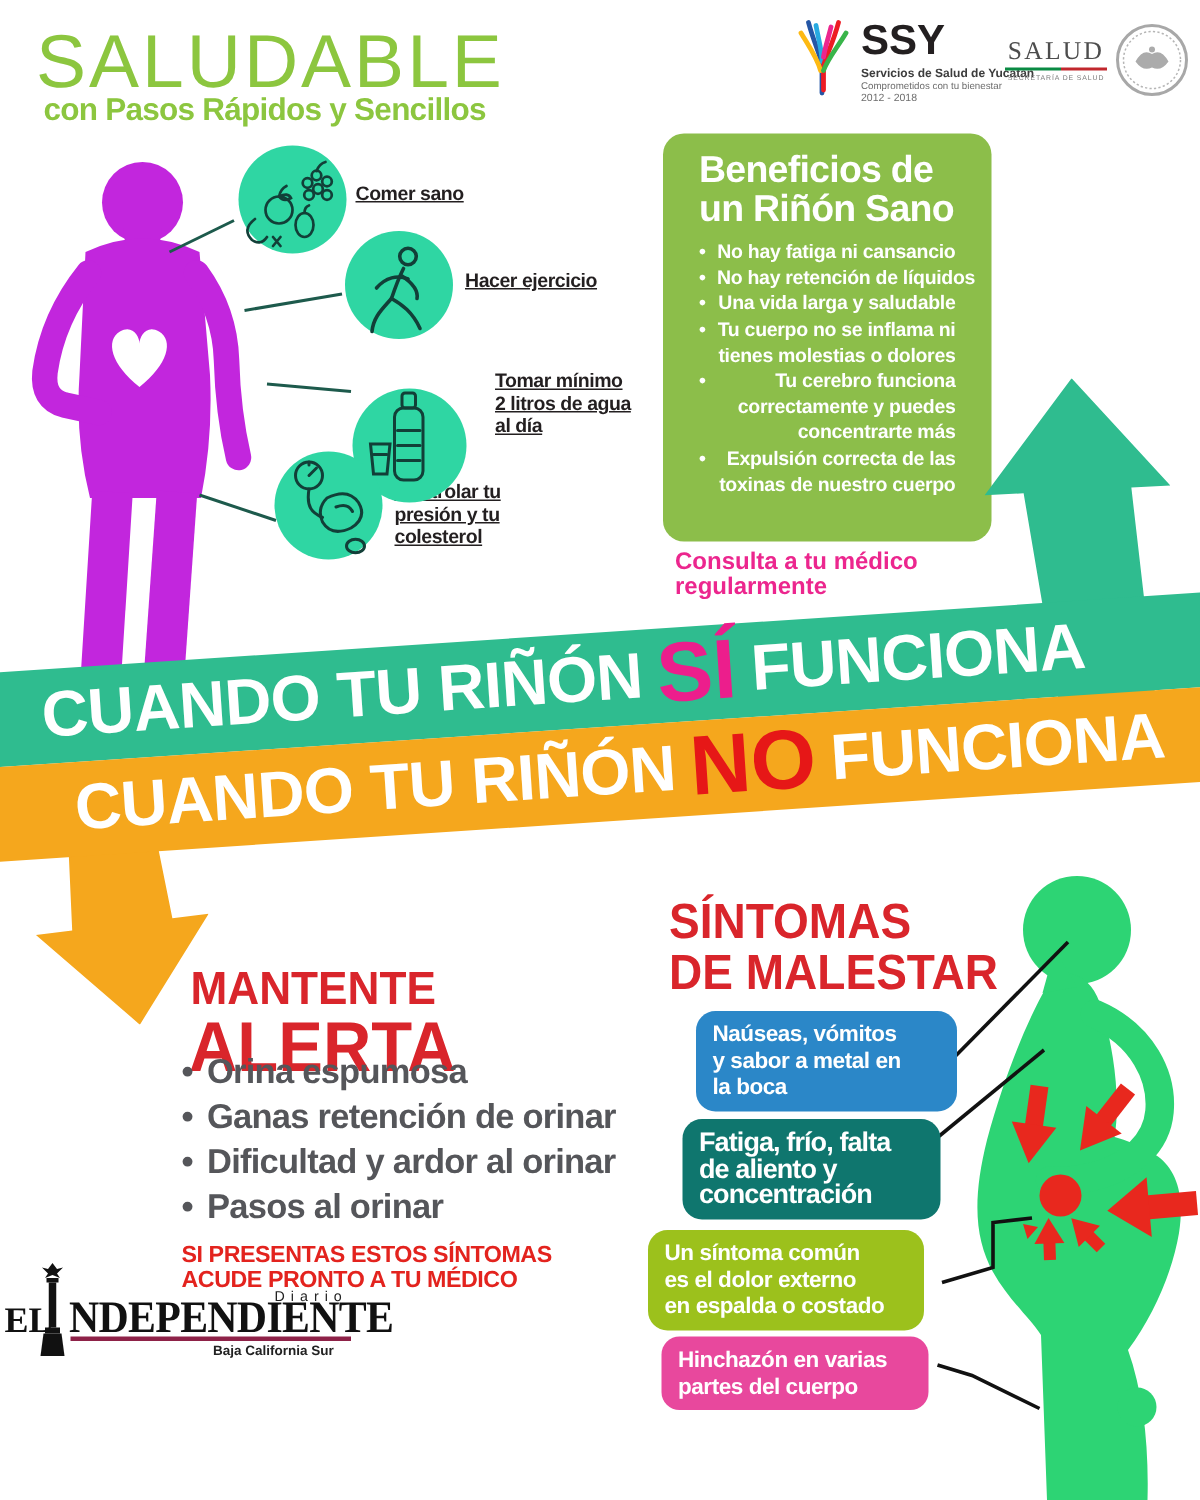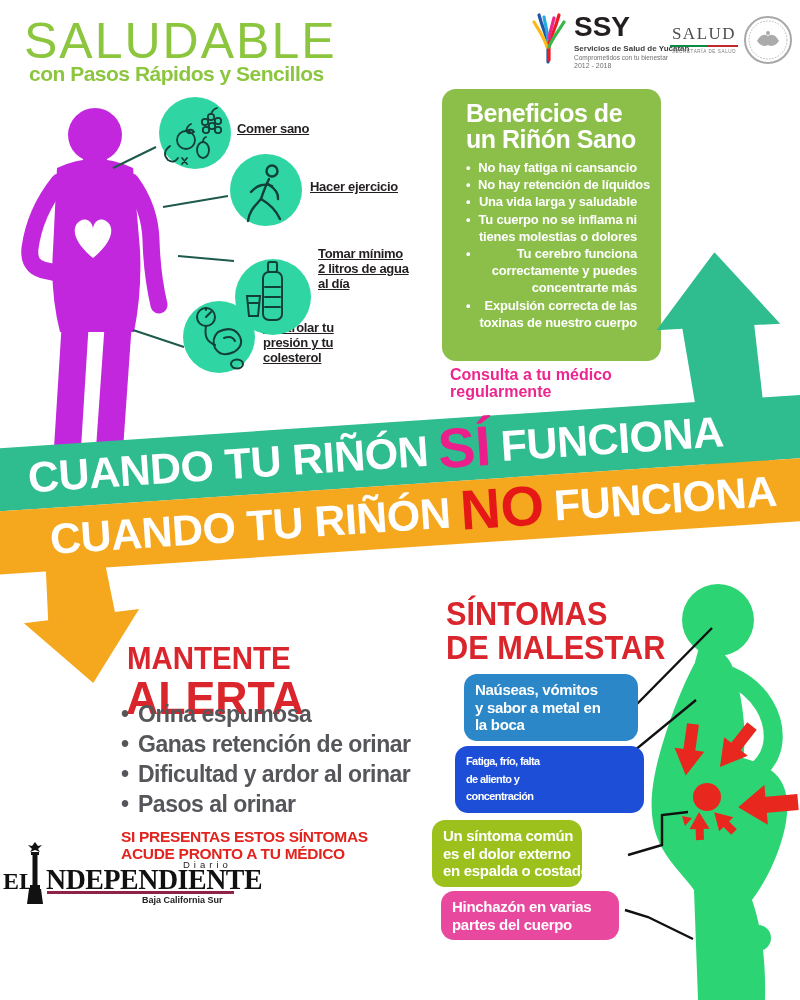--- a/index.html
+++ b/index.html
@@ -73,23 +73,23 @@
                  box-sizing:border-box;padding:9px 12px;z-index:5;}
   .hyd-white{font-size:19px;line-height:21.5px;font-weight:bold;color:#ffffff;letter-spacing:-0.5px;}
   .hyd-yellow{font-size:19px;line-height:21.5px;font-weight:bold;color:#ffd400;letter-spacing:-0.5px;}
 
   
   .symptoms-title{left:446px;top:597px;font-size:33px;line-height:34px;font-weight:bold;color:#d9252b;
                   transform:scaleX(0.93);transform-origin:left top;}
   .sym-box{box-sizing:border-box;border-radius:13px;padding:7px 11px;color:#fff;font-weight:bold;
            font-size:15px;line-height:17.5px;letter-spacing:-0.3px;z-index:6;}
   .sym-blue{left:464px;top:674px;width:174px;background:#2b87c8;}
-  .sym-orange{left:455px;top:746px;width:189px;background:#1d4ed8;font-size:11px;letter-spacing:-0.6px;}
-  .sym-olive{left:432px;top:820px;width:150px;background:#9cc11c;}
-  .sym-pink{left:441px;top:891px;width:178px;background:#e8489d;}
+  .sym-orange{left:455px;top:746px;width:172px;background:#0f766e;font-size:18px;letter-spacing:-0.6px;}
+  .sym-olive{left:432px;top:820px;width:184px;background:#9cc11c;}
+  .sym-pink{left:441px;top:891px;width:178px;background:#e8489d;border-radius:12px;}
 
   svg{display:block;}
   .fig{z-index:1;}
   .decor{z-index:2;pointer-events:none;}
 </style>
 </head>
 <body>
 
 <div class="poster">
 
@@ -236,21 +236,21 @@
 
   <svg class="abs" style="left:743px;top:15px" width="50" height="50" viewBox="0 0 50 50">
     <circle cx="25" cy="25" r="23" fill="none" stroke="#a8a8a8" stroke-width="2"></circle>
     <circle cx="25" cy="25" r="19" fill="none" stroke="#b5b5b5" stroke-width="1" stroke-dasharray="1.5,1.5"></circle>
     <path d="M14,26 q5,-9 11,-5 q6,-4 11,5 q-5,7 -11,4 q-6,3 -11,-4 z" fill="#ababab"></path>
     <circle cx="25" cy="18" r="2" fill="#ababab"></circle>
   </svg>
 
   <div class="abs tip-label" style="left:237px;top:121px">Comer sano</div>
   <div class="abs tip-label" style="left:310px;top:179px">Hacer ejercicio</div>
-  <div class="abs tip-label pre" style="left:318px;top:246px">Tomar mínimo
+  <div class="abs tip-label pre" style="left:330px;top:246px">Tomar mínimo
 2 litros de agua
 al día</div>
   <div class="abs tip-label pre" style="left:263px;top:320px">Controlar tu
 presión y tu
 colesterol</div>
 
   <div class="abs benefits-box">
     <div class="benefits-title pre">Beneficios de
 un Riñón Sano</div>
     <div class="b-items">

